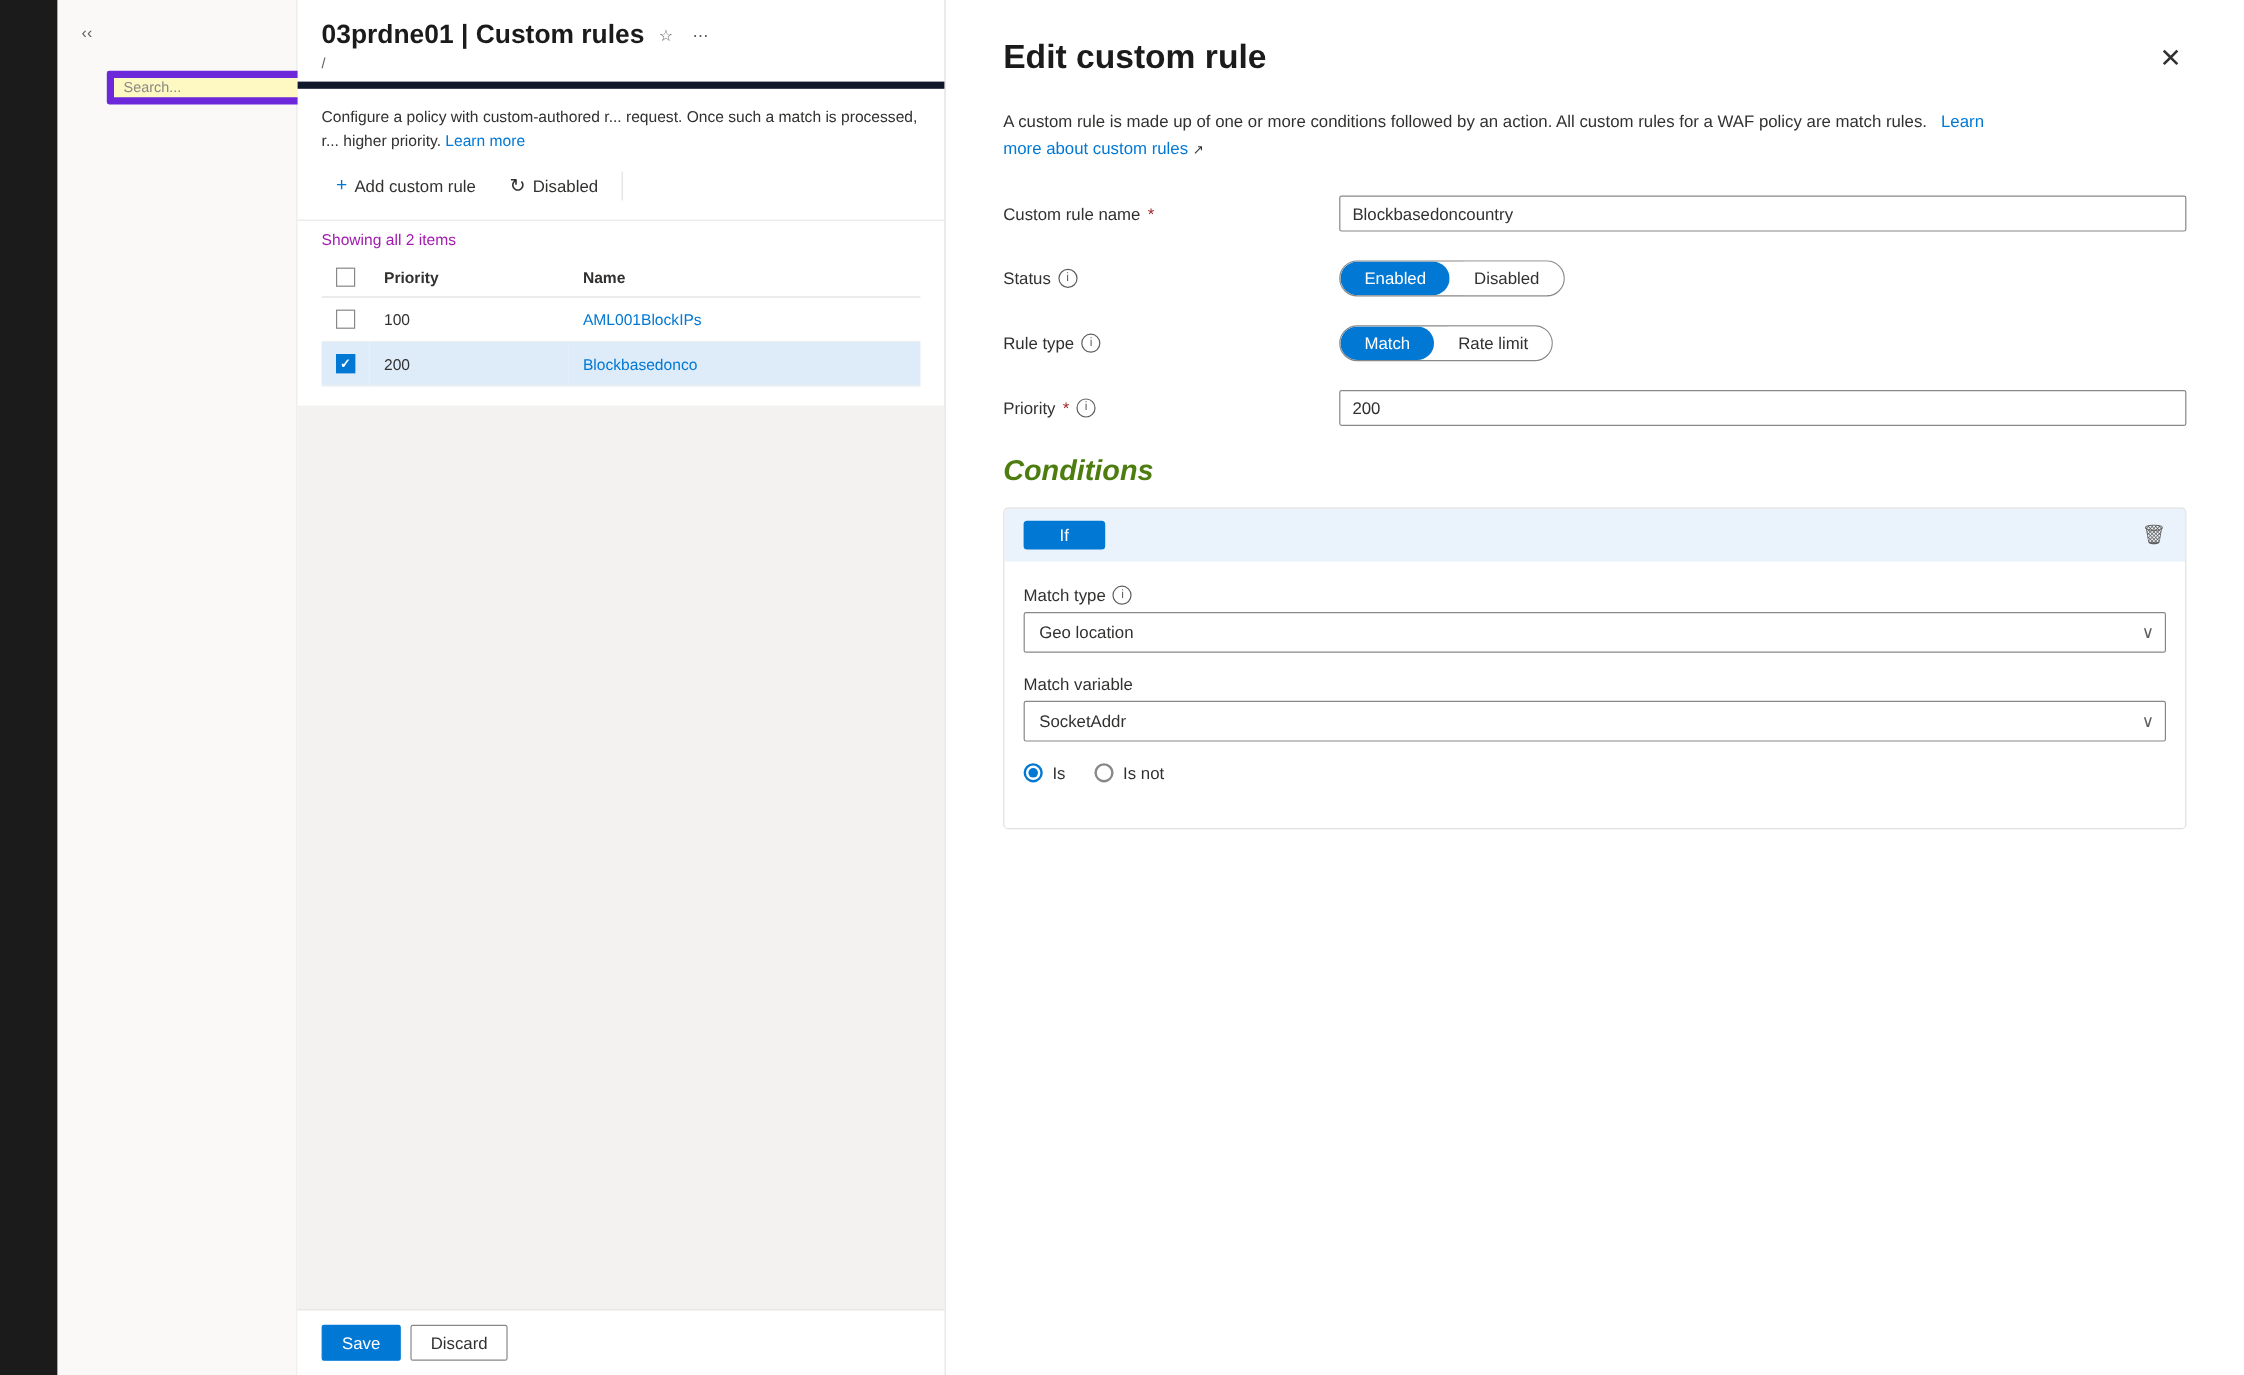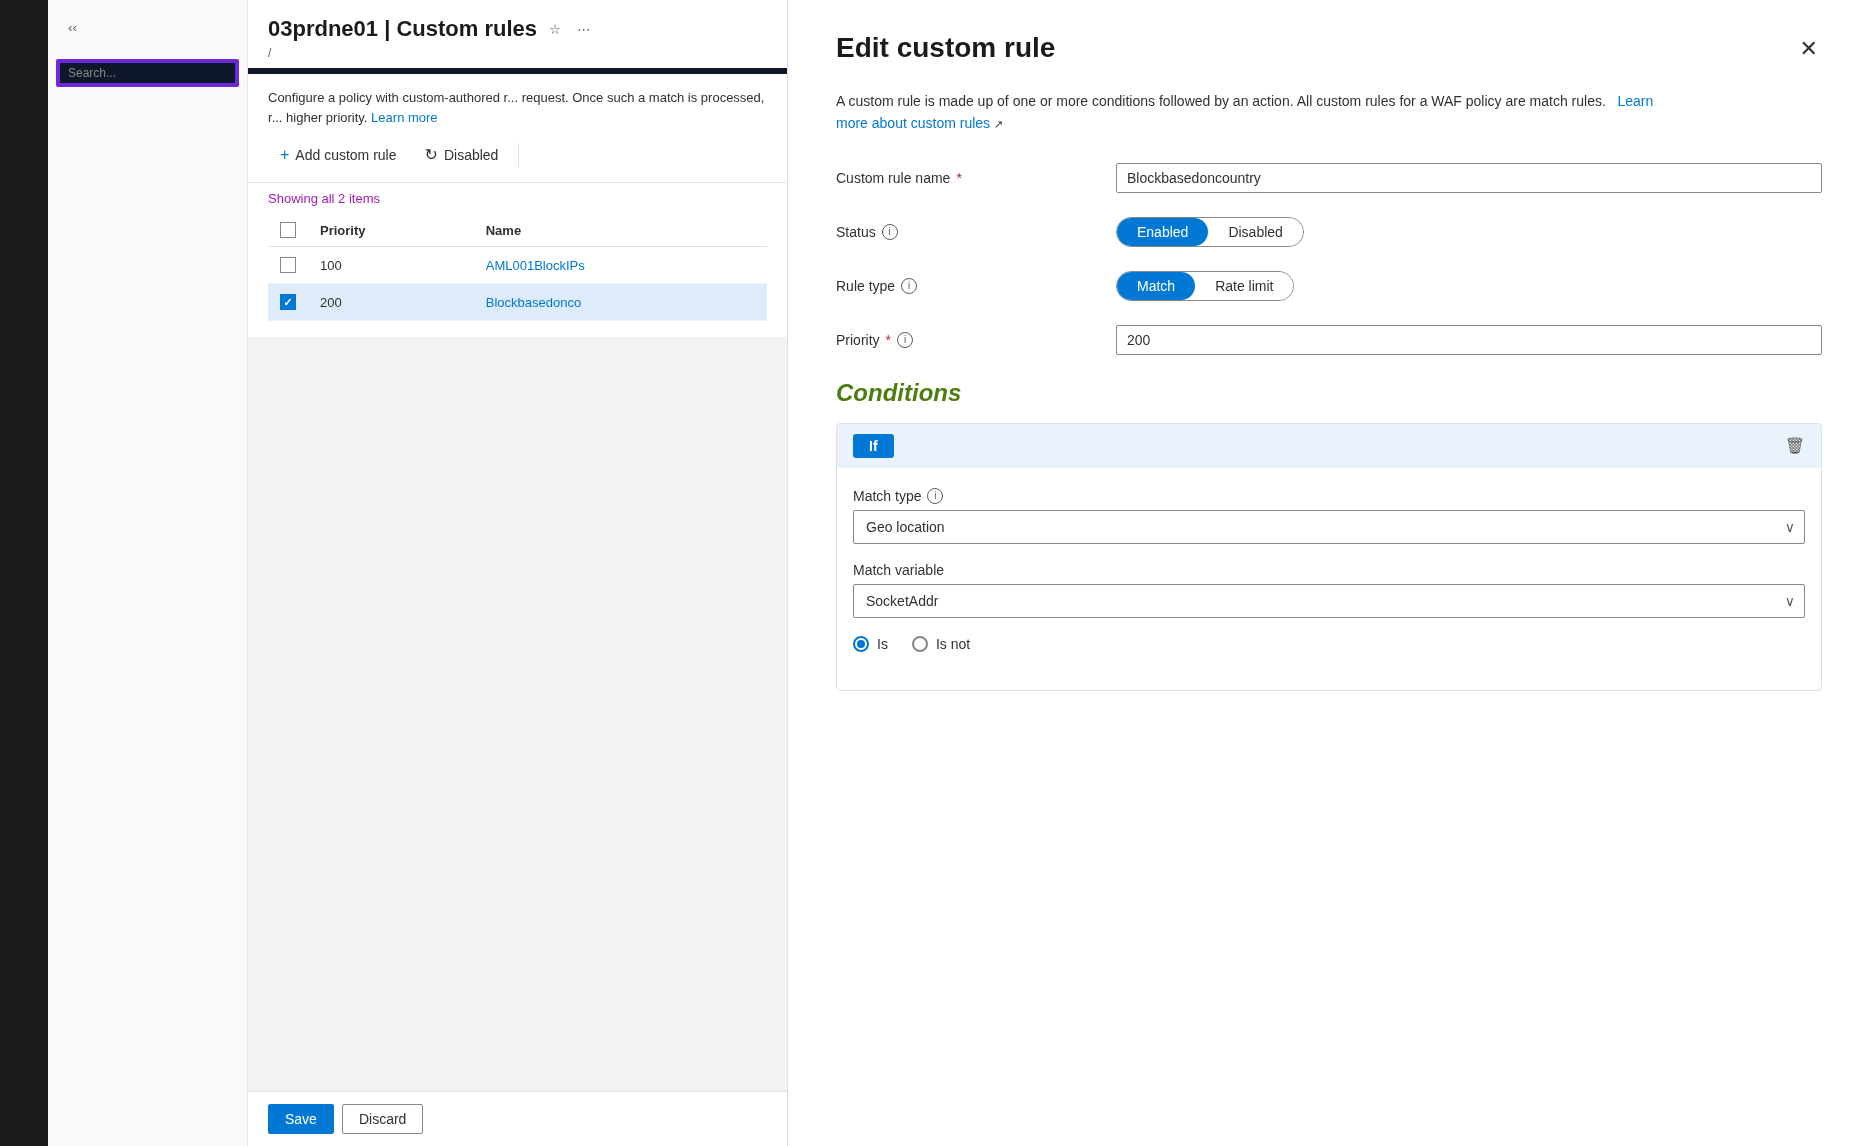--- a/index.html
+++ b/index.html
@@ -275,24 +275,24 @@
       background: #eaf3fb;
       padding: 10px 16px;
       display: flex;
       align-items: center;
       justify-content: space-between;
     }
 
     .if-badge {
       background: #0078d4;
       color: white;
-      padding: 4px 16px;
+      padding: 4px 30px;
       border-radius: 3px;
       font-size: 14px;
-      font-weight: 700;
+      font-weight: 400;
     }
 
     .delete-icon-btn {
       background: none;
       border: none;
       cursor: pointer;
       color: #605e5c;
       display: flex;
       align-items: center;
       font-size: 16px;
@@ -411,21 +411,21 @@
 
   <div class="sidebar-left"></div>
 
   <div class="nav-panel">
     <div style="padding:8px 16px; margin-bottom:8px;">
       <button class="collapse-btn">
         <span>‹‹</span>
       </button>
     </div>
     <div style="padding:4px 8px;">
-      <div style="width:100%; height:28px; border:4px solid #6d28d9; border-radius:2px; background:#0f172a; display:flex; align-items:center; padding:0 8px;">
+      <div style="width:100%; height:28px; border:6px solid #6d28d9; border-radius:2px; background:#fef9c3; display:flex; align-items:center; padding:0 8px;margin-left:33px;">
         <span style="color:#8a8886; font-size:12px;">Search...</span>
       </div>
     </div>
   </div>
 
   <div style="width:540px; display:flex; flex-direction:column; background:#fff; border-right:1px solid #e0e0e0; position:relative;">
 
     <div class="page-header">
       <div class="page-title-row">
         <span class="page-title">03prdne01 | Custom rules</span>

